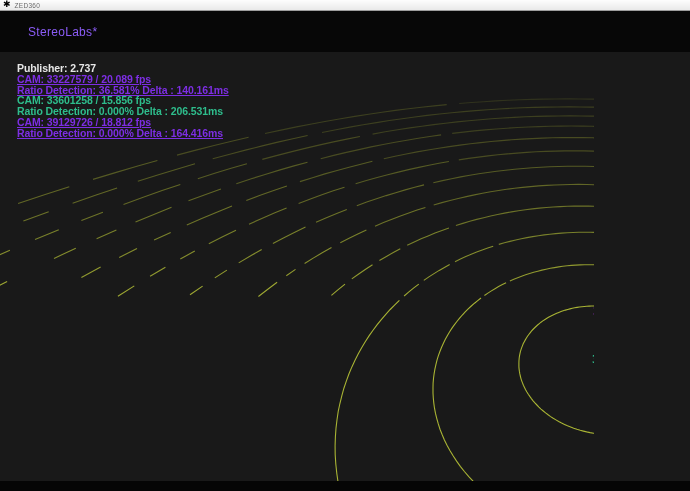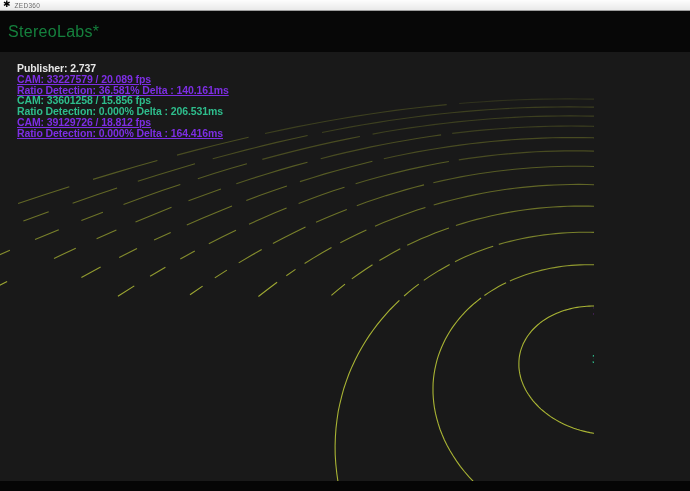--- a/index.html
+++ b/index.html
@@ -14,21 +14,21 @@
     border-bottom:1px solid #9d9d9d;box-sizing:border-box;
     display:flex;align-items:center;gap:4px;padding-left:3px;
   }
   .os-icon{font-size:9px;line-height:9px;color:#000;transform:translateY(-1px);}
   .os-app{font-size:6.5px;color:#6b6b6b;letter-spacing:.3px;}
   
   .app-header{
     position:absolute;left:0;top:11px;width:690px;height:41px;background:#070707;
     display:flex;align-items:center;
   }
-  .app-title{color:#15803d;font-size:16px;letter-spacing:.3px;padding-left:8px;}
+  .app-title{color:#8b5cf6;font-size:12px;letter-spacing:.3px;padding-left:28px;}
   
   .scene{
     position:absolute;left:0;top:52px;width:594px;height:429px;
     background:#191919;overflow:hidden;
   }
   .scene svg{position:absolute;left:0;top:0;}
   .hud{position:absolute;left:17px;top:11px;font-size:10.5px;font-weight:bold;
        line-height:10.8px;white-space:nowrap;letter-spacing:-0.1px;}
   .hud .white{color:#e6e6e6;}
   .hud .purple{color:#7d2ee3;text-decoration:underline;}

